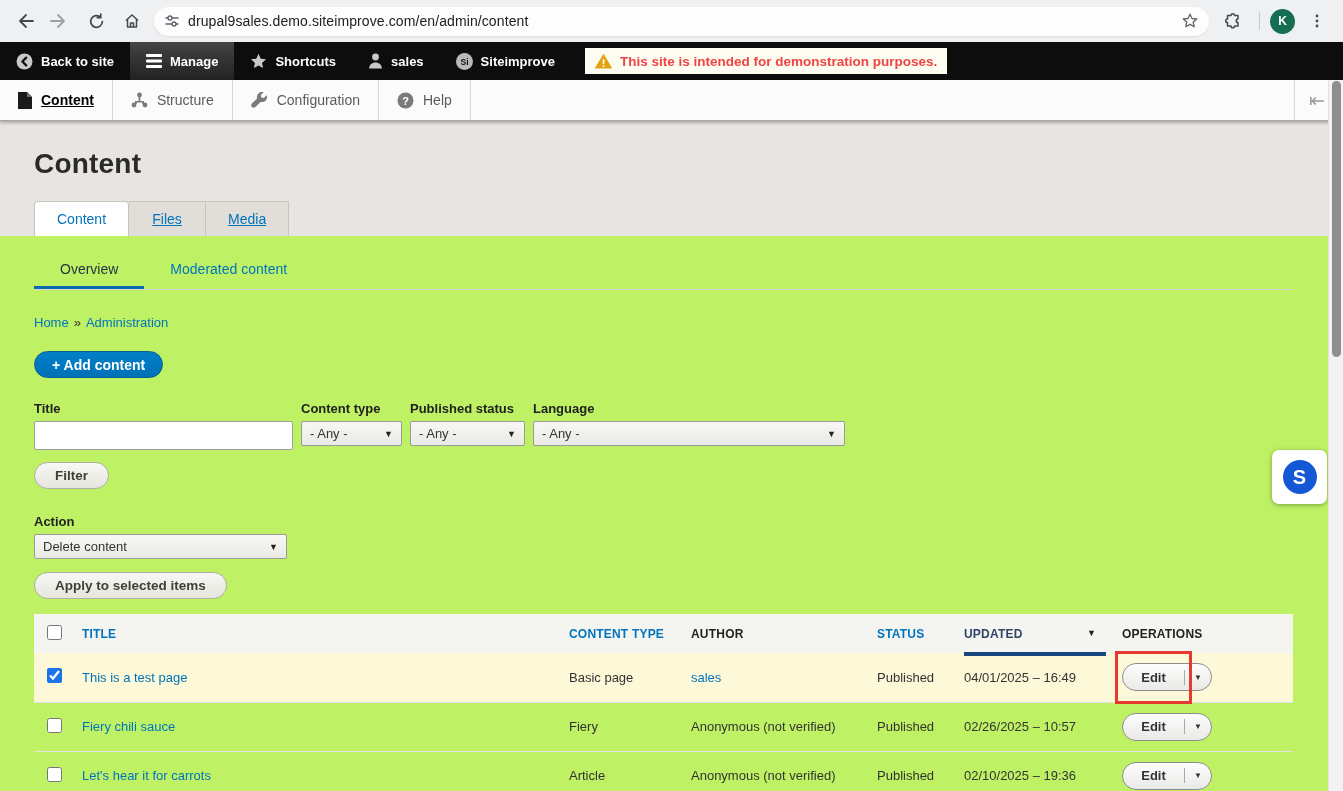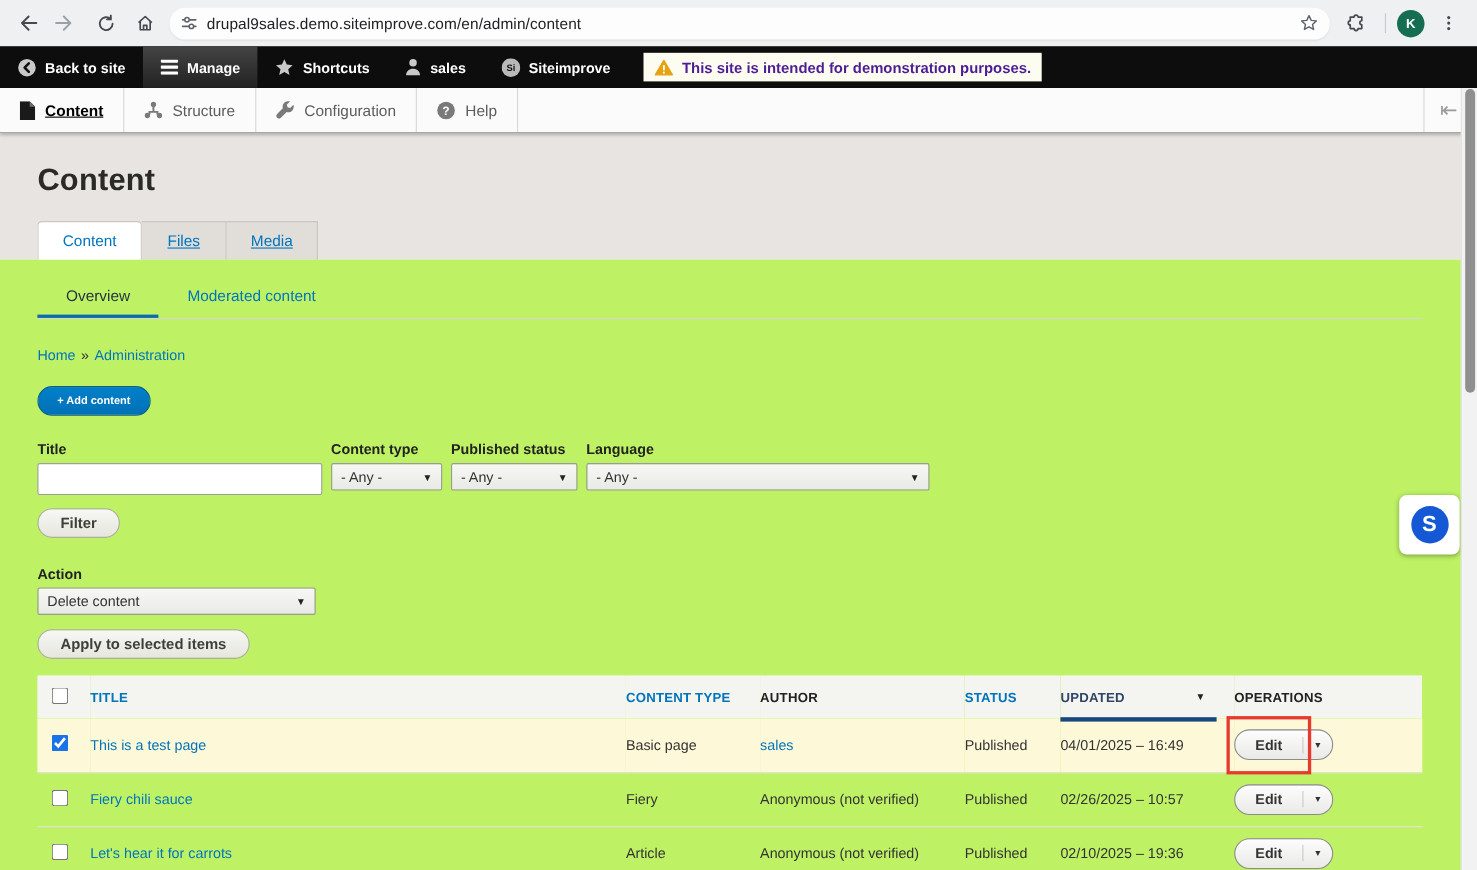--- a/index.html
+++ b/index.html
@@ -13,21 +13,21 @@
   .omnibox { flex:1; height:29px; background:#fdfdfe; border-radius:15px; margin:0 8px 0 6px; display:flex; align-items:center; padding:0 10px; box-shadow:0 1px 2px rgba(0,0,0,.08); }
   .omnibox .url-text { flex:1; font-size:14px; color:#202124; margin-left:8px; letter-spacing:.1px; }
   .chrome-right { display:flex; align-items:center; gap:6px; }
   .chrome-sep { width:1px; height:18px; background:#c7cacd; margin:0 4px; }
   .avatar { width:25px; height:25px; border-radius:50%; background:#166e52; color:#fff; font-size:12px; font-weight:bold; display:flex; align-items:center; justify-content:center; }
 
   
   .admin-bar { height:38px; background:#0e0d0d; display:flex; align-items:center; color:#fff; font-size:13px; font-weight:bold; }
   .admin-item { display:flex; align-items:center; gap:8px; padding:0 16px; height:38px; cursor:pointer; }
   .admin-item.active { background:linear-gradient(#444,#222); }
-  .demo-notice { margin-left:14px; background:#fdfcf1; border-radius:0; color:#4c1d95; font-size:13.5px; font-weight:bold; display:flex; align-items:center; gap:8px; padding:4px 10px; height:26px; }
+  .demo-notice { margin-left:14px; background:#fdfcf1; border-radius:0; color:#ef4444; font-size:13.5px; font-weight:bold; display:flex; align-items:center; gap:8px; padding:4px 10px; height:26px; }
 
   
   .menu-bar { height:41px; background:#fbfbfb; border-bottom:1px solid #a6a6a6; display:flex; align-items:stretch; position:relative; box-shadow:0 2px 3px rgba(0,0,0,.25); z-index:3; }
   .menu-item { display:flex; align-items:center; gap:9px; padding:0 18px; border-right:1px solid #d8d8d8; font-size:14px; color:#5c5c5c; cursor:pointer; }
   .menu-item.active { color:#000; font-weight:bold; }
   .menu-item.active .menu-label { text-decoration:underline; }
   .tray-toggle { position:absolute; right:18px; top:0; bottom:0; display:flex; align-items:center; color:#9b9b9b; font-size:19px; border-left:1px solid #d8d8d8; padding-left:14px; cursor:pointer; }
 
   
   .page-header { height:115px; background:#e7e4e1; padding:27px 0 0 34px; position:relative; }
@@ -38,21 +38,21 @@
   .tab.active { background:#fff; border-color:#c9c4bc; border-radius:4px 4px 0 0; position:relative; z-index:2; }
 
   
   .content { background:#bef264; padding-left:34px; position:relative; height:660px; }
   .subtabs { display:flex; padding-top:19px; border-bottom:1px solid #d5d5d5; width:1259px; }
   .subtab { padding:6px 26px 9px; font-size:14px; color:#0074bd; cursor:pointer; }
   .subtab.active { color:#243442; border-bottom:3px solid #0b6cab; }
   .breadcrumb { margin-top:25px; font-size:13px; color:#333; }
   .breadcrumb a { color:#0074bd; text-decoration:none; cursor:pointer; }
   .crumb-sep { margin:0 5px; }
-  .btn-primary { margin-top:21px; display:inline-flex; align-items:center; height:27px; padding:8px 17px; background:linear-gradient(#0080c8,#0071b8); border:1px solid #0b5d8e; border-radius:14px; color:#fff; font-size:10px; font-weight:bold; cursor:pointer; }
+  .btn-primary { margin-top:21px; display:inline-flex; align-items:center; height:27px; padding:8px 17px; background:linear-gradient(#0080c8,#0071b8); border:1px solid #0b5d8e; border-radius:14px; color:#fff; font-size:14px; font-weight:bold; cursor:pointer; }
 
   .filter-row { margin-top:23px; display:flex; gap:8px; align-items:flex-start; }
   .field-label { font-size:13px; font-weight:bold; color:#222; margin-bottom:5px; }
   .text-input { width:259px; height:29px; border:1px solid #9f9f9f; border-radius:2px; background:#fff; font-size:13px; padding:0 8px; }
   .select { height:25px; border:1px solid #9a9a9a; border-radius:2px; background:linear-gradient(#f7f7f5,#e9e9e5); display:flex; align-items:center; justify-content:space-between; font-size:13px; color:#333; padding:0 8px; cursor:pointer; }
   .select .caret { font-size:9px; color:#222; margin-left:8px; }
   .w-ctype { width:101px; } .w-pub { width:115px; } .w-lang { width:312px; } .w-action { width:253px; }
   .btn-pill { display:inline-flex; align-items:center; height:27px; padding:0 20px; background:linear-gradient(#f7f7f4,#e6e6de); border:1px solid #aeada5; border-radius:14px; font-size:13.5px; font-weight:bold; color:#3f3f39; cursor:pointer; }
   .filter-btn { margin-top:12px; }
   .action-label { margin-top:25px; }

